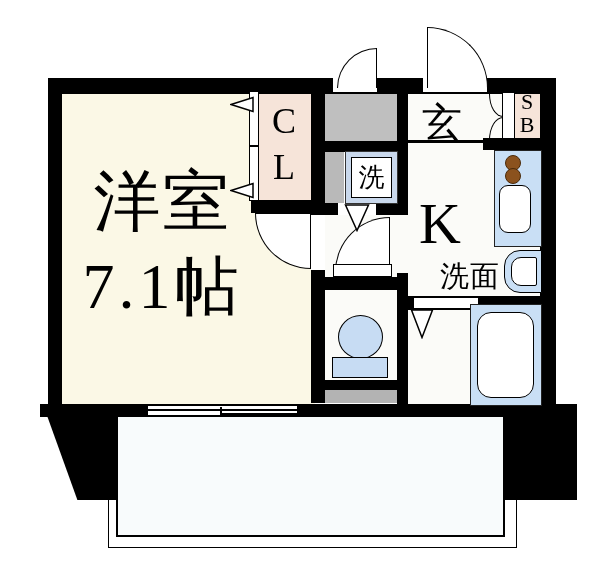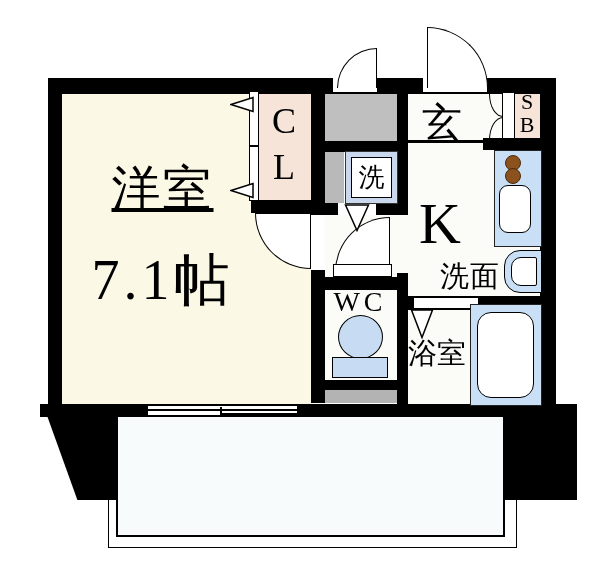--- a/index.html
+++ b/index.html
@@ -103,38 +103,36 @@
 
   <div class="fix" style="left:470px;top:304px;width:72px;height:102px;background:#C9DFF5;border:1px solid #222;"></div>
   <div class="fix" style="left:477px;top:312px;width:57px;height:86px;background:#fff;border:1.5px solid #000;border-radius:14px;"></div>
   <svg class="abs" style="left:410px;top:309px;" width="24" height="30">
       <polygon points="1.5,1 22.5,1 12,28.5" fill="#fff" stroke="#000" stroke-width="1.5"></polygon>
     </svg>
 
   <div class="fix" style="left:338px;top:315px;width:45px;height:44px;background:#C7DCF3;border:1.5px solid #000;border-radius:50%;"></div>
   <div class="fix" style="left:332px;top:357px;width:56px;height:21px;background:#C7DCF3;border:1.5px solid #000;"></div>
 
-  <div class="lbl" style="left:50px;top:156px;width:225px;font-size:49px;letter-spacing:2px;text-decoration:underline;">洋室</div>
-  <div class="lbl" style="left:40px;top:243px;width:245px;font-size:56px;letter-spacing:4px;">7.1帖</div>
+  <div class="lbl" style="left:50px;top:156px;width:225px;font-size:67px;letter-spacing:2px;">洋室</div>
+  <div class="lbl" style="left:40px;top:243px;width:245px;font-size:64px;letter-spacing:4px;">7.1帖</div>
 
   <div class="lbl" style="left:253px;top:98px;width:62px;font-size:36px;line-height:46px;">
       <div>C</div>
       <div>L</div>
   </div>
 
 
   <div class="lbl" style="left:398px;top:95px;width:88px;font-size:40px;">玄</div>
 
   <div class="lbl" style="left:512px;top:90px;width:30px;font-size:22px;line-height:23px;">
       <div>S</div>
       <div>B</div>
   </div>
 
   <div class="lbl" style="left:398px;top:190px;width:84px;font-size:58px;">K</div>
 
   <div class="lbl" style="left:418px;top:257px;width:104px;font-size:29px;letter-spacing:1px;">洗面</div>
 
-  <div class="lbl" style="left:320px;top:286px;width:80px;font-size:28px;letter-spacing:4px;">WC</div>
 
-  <div class="lbl" style="left:400px;top:334px;width:74px;font-size:29px;">浴室</div>
 
 
 </div>
 
 </body></html>

